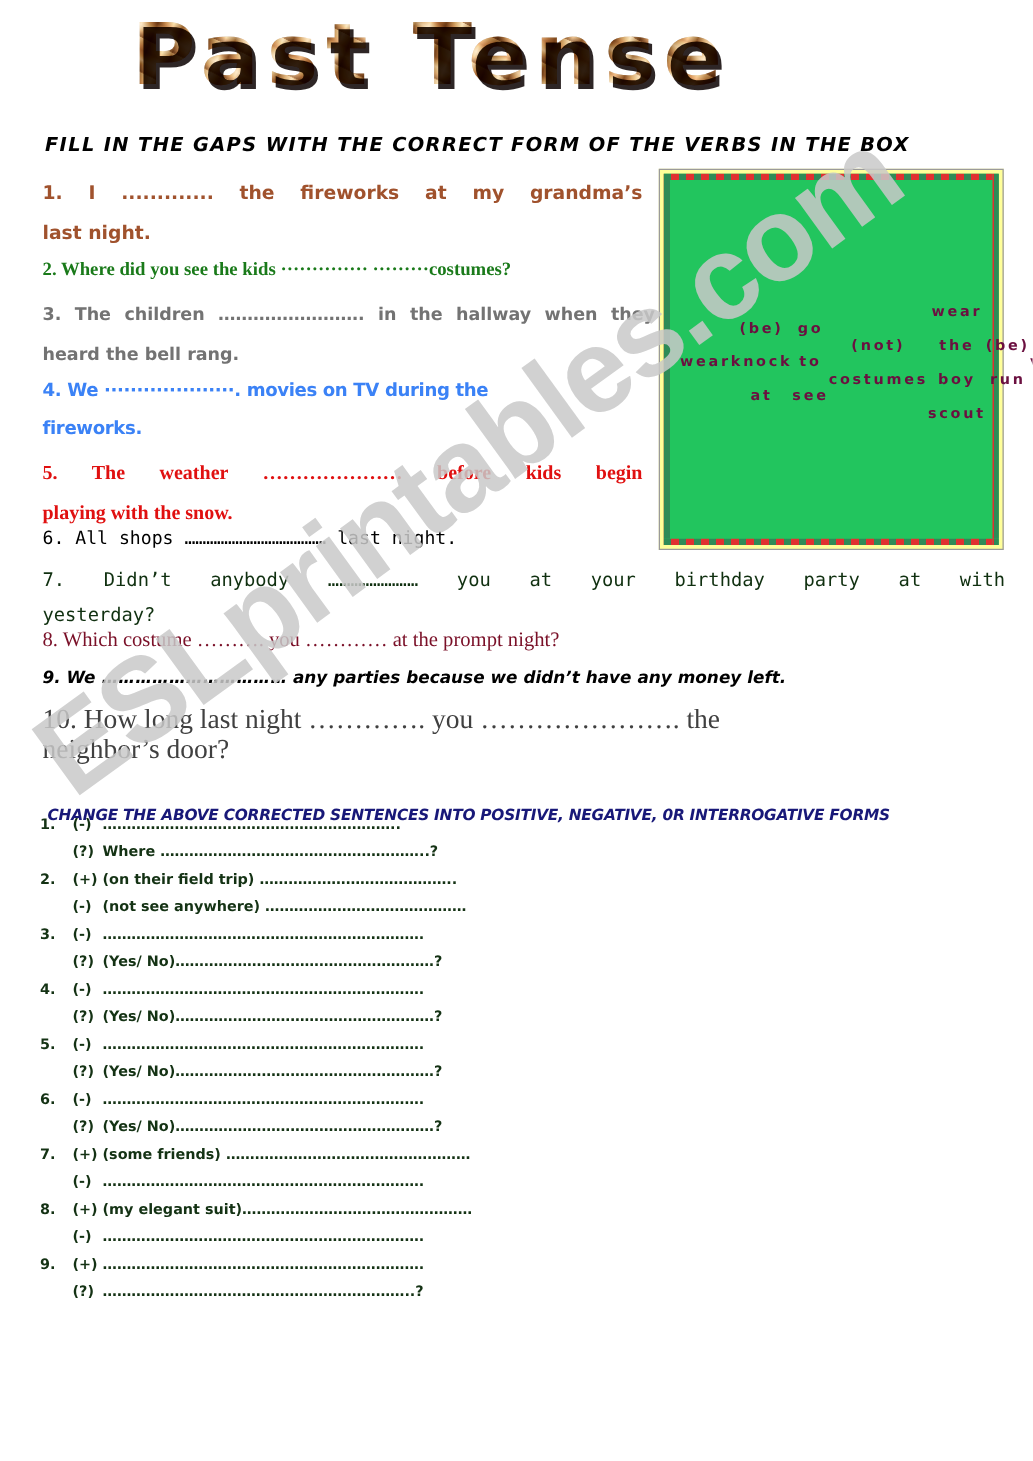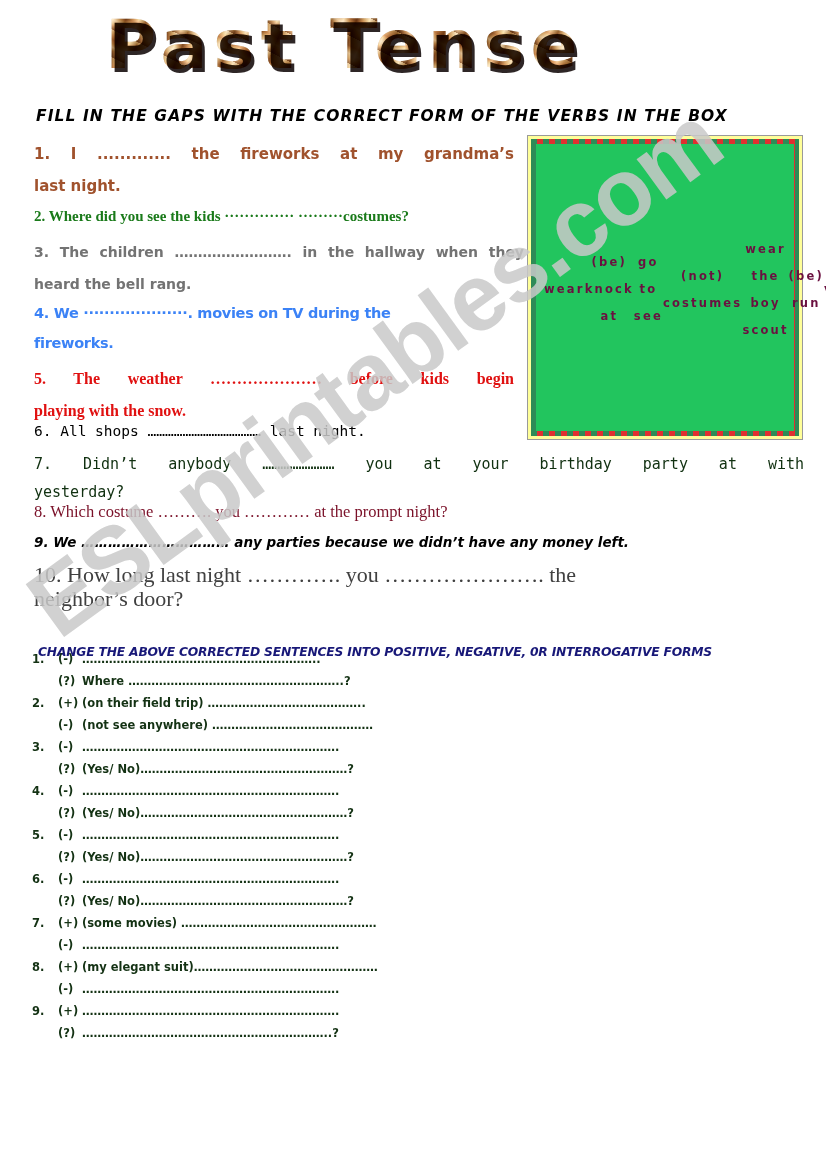--- a/index.html
+++ b/index.html
@@ -362,21 +362,21 @@
         <span class="t-num">&nbsp;</span>
         <span class="t-mark">(?)</span>
         <span class="t-text">(Yes/ No)………………………………………………?</span>
       </div>
     </div>
 
     <div class="t-item">
       <div class="t-row">
         <span class="t-num">7.</span>
         <span class="t-mark">(+)</span>
-        <span class="t-text">(some movies) ……………………………………………</span>
+        <span class="t-text">(some friends) ……………………………………………</span>
       </div>
       <div class="t-row indent">
         <span class="t-num">&nbsp;</span>
         <span class="t-mark">(-)</span>
         <span class="t-text">………………………………………………………….</span>
       </div>
     </div>
 
     <div class="t-item">
       <div class="t-row">

